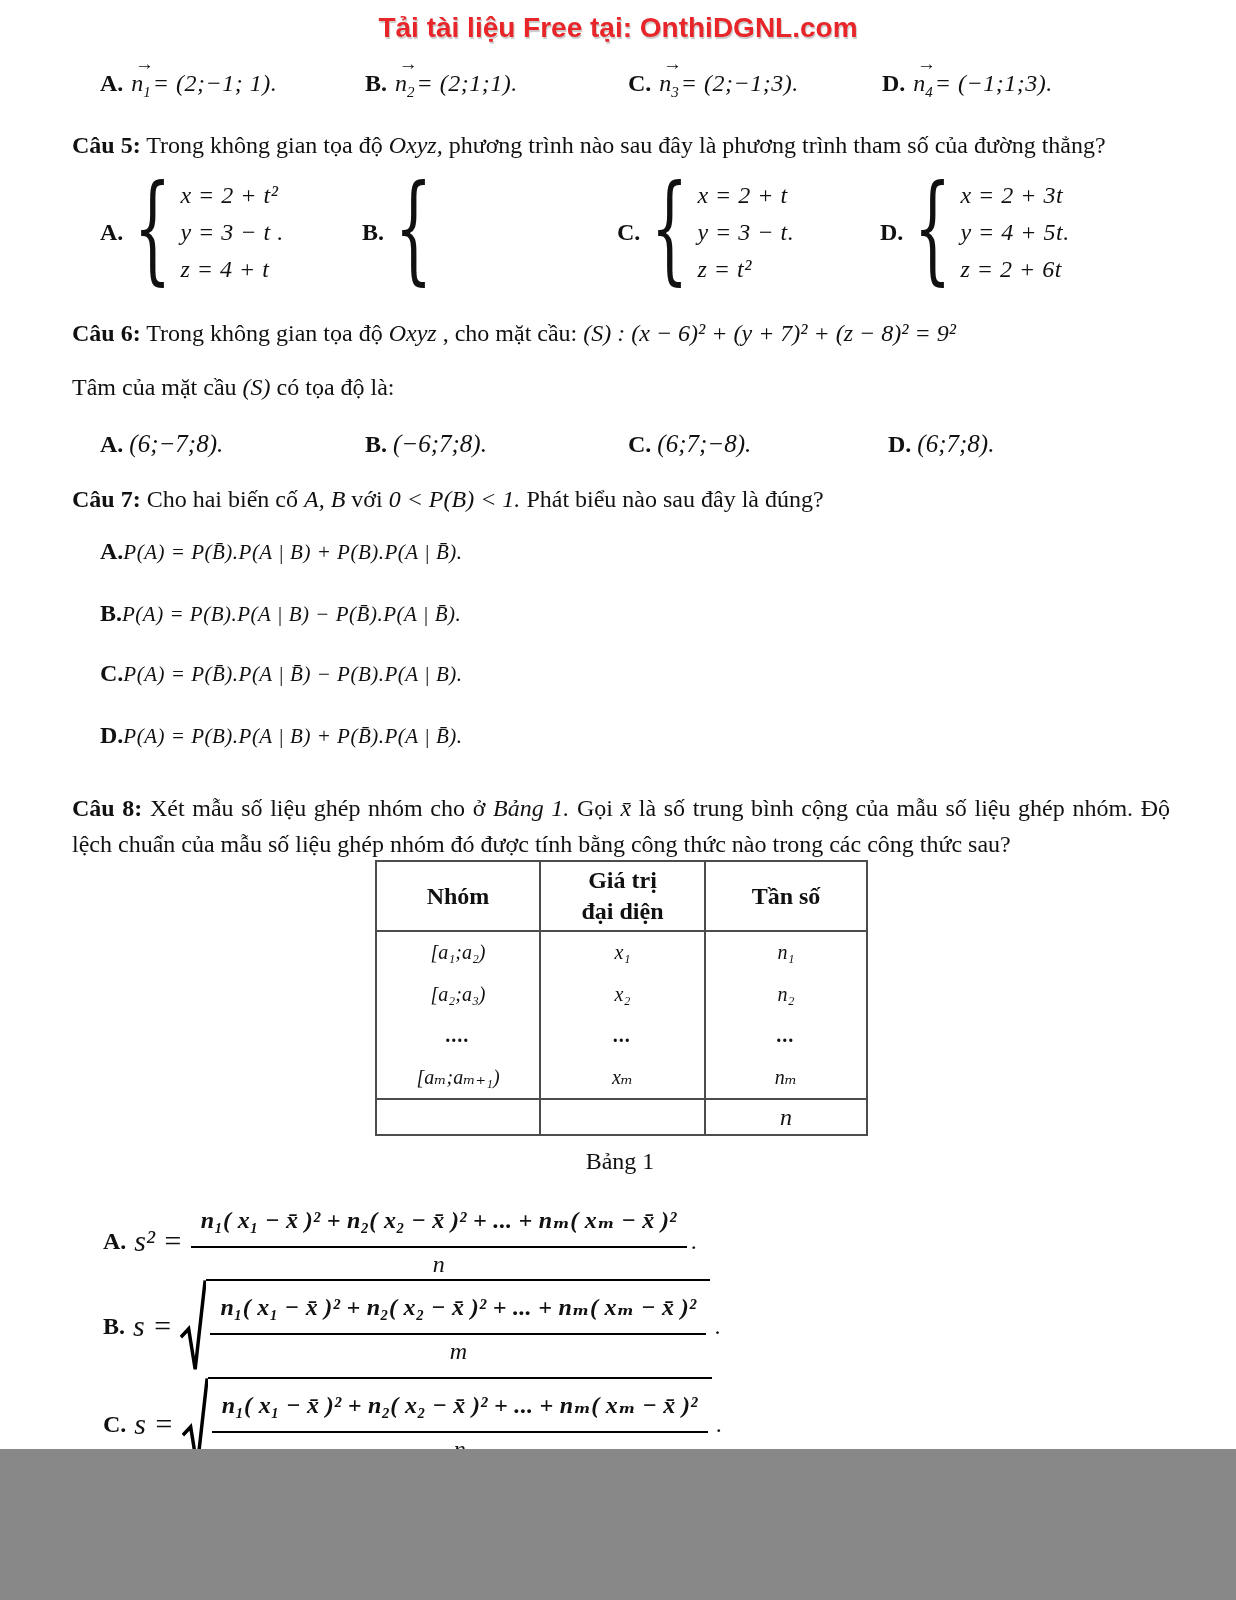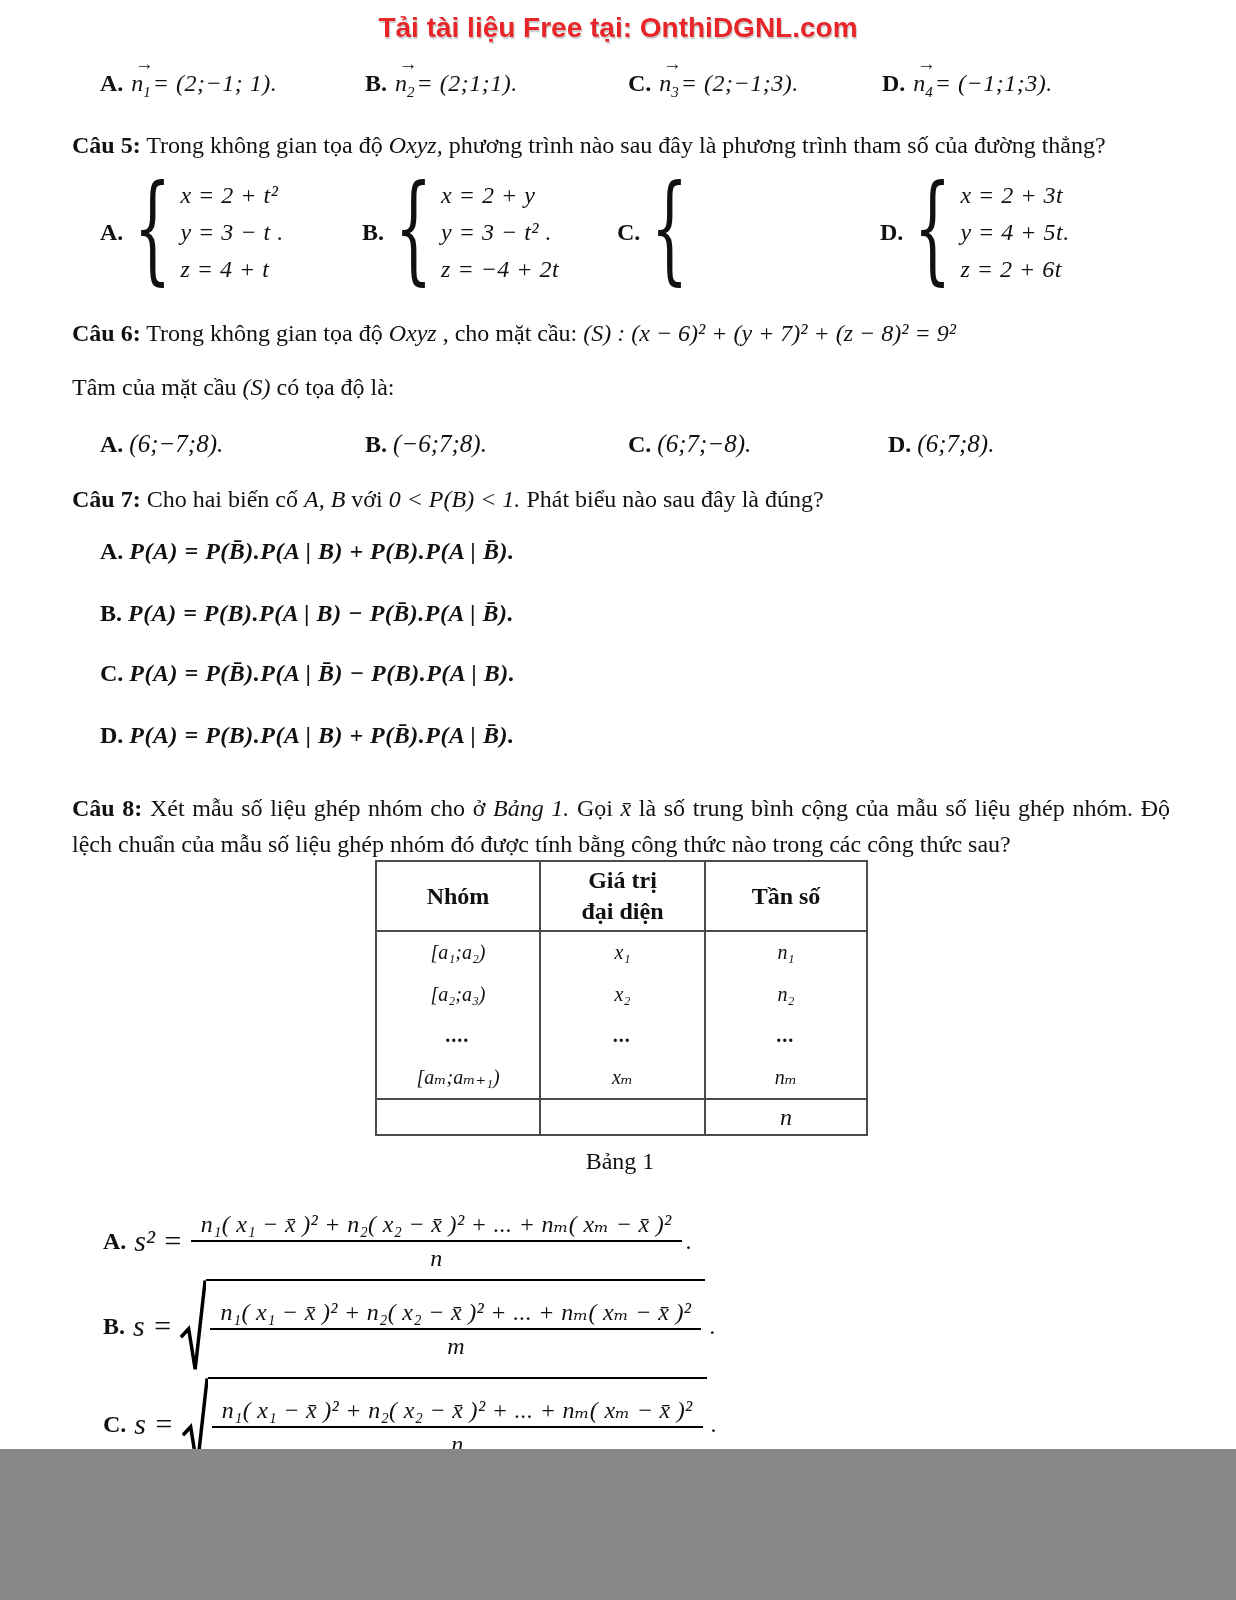--- a/index.html
+++ b/index.html
@@ -38,40 +38,40 @@
   .eqs{display:inline-flex;flex-direction:column;justify-content:center;}
   .eqs i{display:block;line-height:37px;font-size:24px;letter-spacing:.5px;}
   
   .qline{left:72px;white-space:nowrap;}
   .qpara{left:72px;width:1098px;text-align:justify;line-height:36px;}
   
   .sopt{display:inline-flex;align-items:baseline;white-space:nowrap;font-size:25px;}
   .sopt .lbl{font-size:24px;margin-right:6px;}
   
   .q7opt{left:100px;display:inline-flex;align-items:baseline;white-space:nowrap;}
-  .q7opt .formula{margin-left:6px;font-size:24px;letter-spacing:.5px;font-weight:bold;}
+  .q7opt .formula{margin-left:0;font-size:21px;letter-spacing:.5px;}
   
   table.b1{border-collapse:collapse;table-layout:fixed;}
   table.b1 td,table.b1 th{border:2px solid #4c4c4c;padding:0;text-align:center;vertical-align:middle;}
   table.b1 th{font-size:24px;line-height:31px;}
   table.b1 .c1{width:162px;}
   table.b1 .c2{width:163px;}
   table.b1 .c3{width:160px;text-align:center;}
   table.b1 .hrow{height:70px;padding-left:20px;}
   table.b1 .brow div{line-height:41.5px;font-style:italic;font-size:20px;}
   table.b1 .brow{height:166px;}
   table.b1 .trow{height:36px;font-style:italic;}
   table.b1 .dots{font-style:normal;font-weight:bold;letter-spacing:1px;}
   .caption{text-align:center;}
   
   .fml{left:103px;height:96px;display:inline-flex;align-items:center;white-space:nowrap;}
   .fml .lbl{margin-right:8px;}
   .fml .lhs{font-size:30px;margin-right:8px;}
   .frac{display:inline-flex;flex-direction:column;align-items:center;}
-  .frac .num{display:block;border-bottom:2px solid #000;padding:0 10px 2px;font-size:24px;letter-spacing:.3px;}
+  .frac .num{display:block;border-bottom:2px solid #000;padding:0 10px 12px;font-size:24px;letter-spacing:.3px;font-weight:bold;}
   .frac .den{display:block;padding-top:3px;font-size:24px;}
   .sqrt{display:inline-flex;align-items:stretch;}
   .sqrt-sign{width:26px;height:94px;flex:0 0 26px;}
   .sqrt-body{border-top:2.5px solid #000;padding:3px 4px 0;align-self:stretch;display:flex;align-items:center;}
   .fml .dot{margin-left:4px;}
 </style>
 </head>
 <body>
 
 <div class="page">
@@ -110,29 +110,29 @@
     <span class="brace">{</span>
     <span class="eqs">
       <i>x = 2 + t²</i>
       <i>y = 3 − t  .</i>
       <i>z = 4 + t</i>
     </span>
   </span>
   <span class="abs sys" style="left:362px">
     <span class="lbl">B.</span>
     <span class="brace">{</span>
+  </span>
+  <span class="abs sys" style="left:617px">
+    <span class="lbl">C.</span>
+    <span class="brace">{</span>
     <span class="eqs">
-      <i>x = 2 + y</i>
-      <i>y = 3 − t²  .</i>
-      <i>z = −4 + 2t</i>
-    </span>
-  </span>
-  <span class="abs sys" style="left:617px">
-    <span class="lbl">C.</span>
-    <span class="brace">{</span>
+      <i>x = 2 + t</i>
+      <i>y = 3 − t.</i>
+      <i>z = t²</i>
+    </span>
   </span>
   <span class="abs sys" style="left:880px">
     <span class="lbl">D.</span>
     <span class="brace">{</span>
     <span class="eqs">
       <i>x = 2 + 3t</i>
       <i>y = 4 + 5t.</i>
       <i>z = 2 + 6t</i>
     </span>
   </span>

